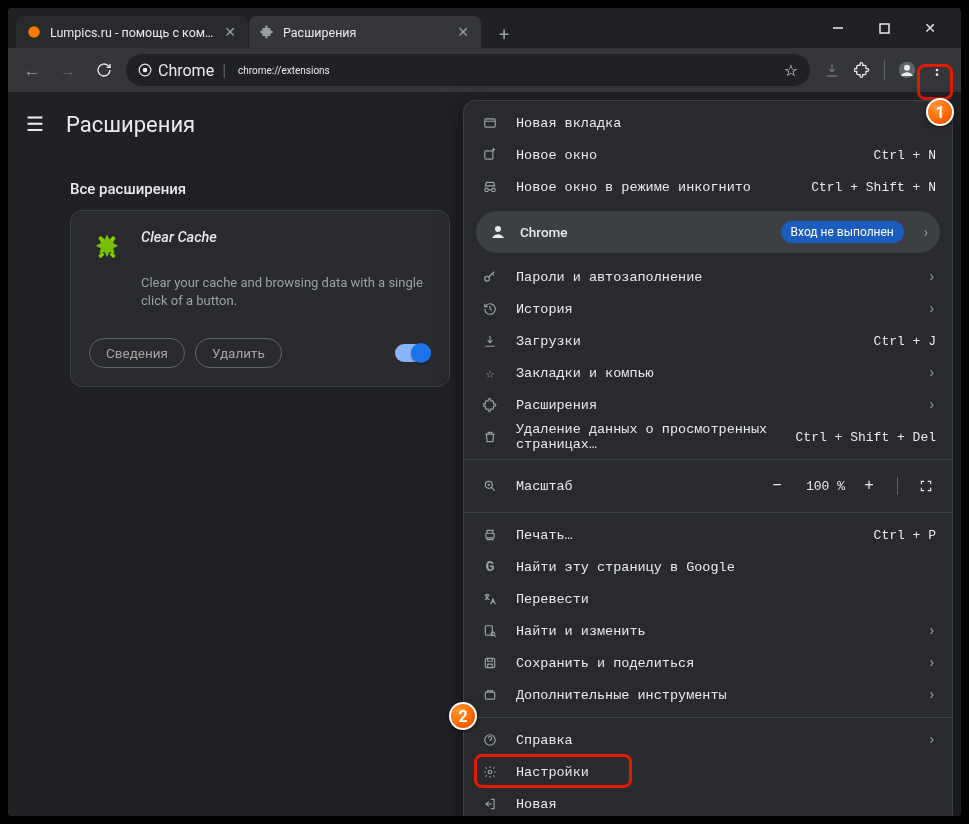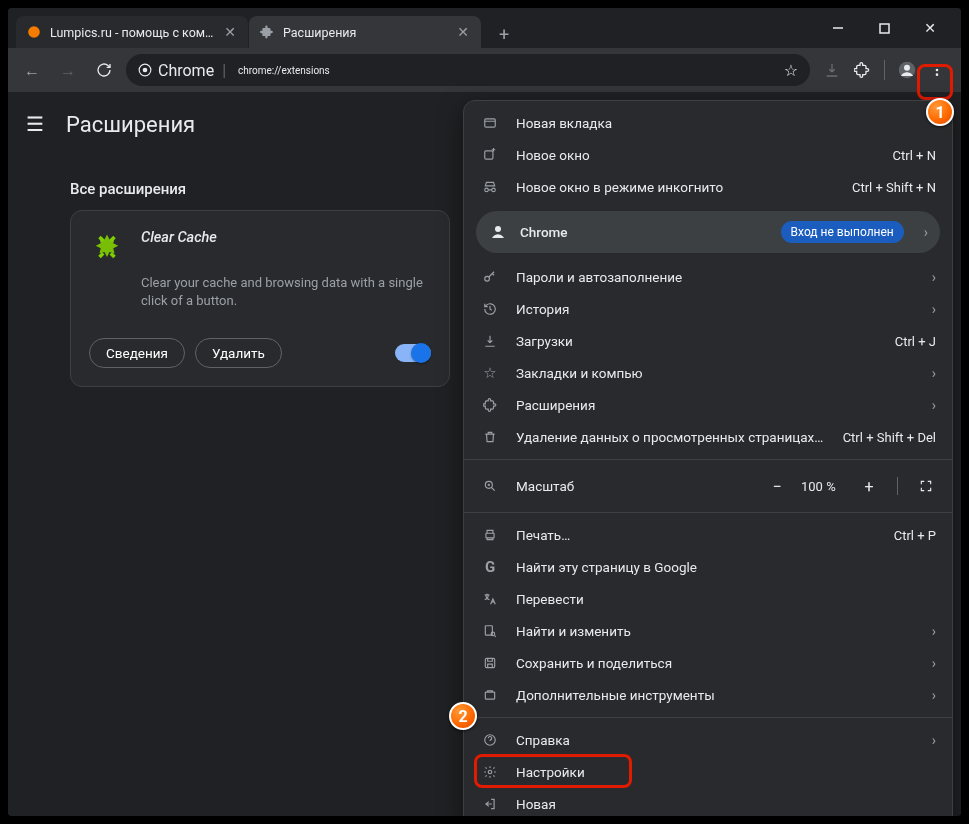--- a/index.html
+++ b/index.html
@@ -74,50 +74,51 @@
   .ext-card {
     margin-left:62px; width:380px;
     background:#292a2d; border:1px solid #3c4043; border-radius:12px;
     padding:18px; position:relative;
   }
   .ext-head { display:flex; gap:16px; }
   .ext-icon { width:36px; height:36px; display:flex; justify-content:center; align-items:center; color:#7fce00; font-size:26px; }
   .ext-name { font-size:14.5px; font-weight:500; color:#e8eaed; margin-bottom:4px;font-style:italic;}
   .ext-desc { font-size:13px; color:#9aa0a6; line-height:1.4;margin-top:28px;}
   .ext-actions { margin-top:28px; display:flex; gap:10px; align-items:center;}
-  .pill { border:1px solid #5f6368; color:#ffffff; padding:6px 16px; border-radius:18px; font-size:13.5px; cursor:pointer; }
+  .pill { border:1px solid #5f6368; color:#a3a3a3; padding:6px 16px; border-radius:18px; font-size:13.5px; cursor:pointer; }
   .switch { margin-left:auto; width:36px; height:18px; background:#8ab4f8; border-radius:10px; position:relative;}
   .switch::after { content:""; position:absolute; right:0px; top:-1px; width:20px; height:20px; background:#1a73e8; border-radius:50%; box-shadow:0 1px 2px rgba(0,0,0,.4);}
   
   .menu {
     position:absolute; right:8px; top:92px; width:490px;
     background:#292a2d; border:1px solid #3c4043; border-radius:12px;
     box-shadow:0 8px 24px rgba(0,0,0,.5);
     padding:6px 0; color:#e8eaed; font-size:13.5px;
     z-index:10;
   }
   .menu .row {
     display:flex; align-items:center; gap:16px;
     padding:8px 16px; height:32px;
     position:relative;
+    font-family:Liberation Mono, monospace;
   }
   .menu .icon { width:20px; display:flex; justify-content:center; color:#9aa0a6; font-size:15px;}
   .menu .label { flex:1; color:#e8eaed;}
   .menu .short { color:#e8eaed; font-size:13px;}
   .menu .arrow { color:#9aa0a6; font-size:14px; margin-left:8px;}
   .menu hr { border:none; border-top:1px solid #3c4043; margin:6px 0;}
   .menu .profile {
     margin:8px 12px; padding:10px 12px;
     background:#3c4043; border-radius:24px; height:42px;
     display:flex; align-items:center; gap:12px;
   }
   .menu .profile .chip { background:#1a5dbe; color:#fff; padding:4px 10px; border-radius:12px; font-size:12px;}
   .menu .zoom-controls { display:flex; align-items:center; gap:14px;}
   .menu .zbtn { width:20px; height:20px; display:flex; justify-content:center; align-items:center; color:#e8eaed; font-size:16px; cursor:pointer;}
-  .menu .zval { font-size:13px; min-width:44px; text-align:left;}
+  .menu .zval { font-size:13px; min-width:44px; text-align:right;}
   .menu .zsep { width:1px; height:18px; background:#5f6368; margin:0 4px;}
   .menu .fs { font-size:14px;}
   
   .badge {
     position:absolute; width:28px; height:28px; border-radius:50%;
     background: radial-gradient(circle at 35% 30%, #ff9a3a, #ff6a00 55%, #e04800);
     color:#fff; font-weight:700; font-size:16px;
     display:flex; justify-content:center; align-items:center;
     border:2px solid #fff;
     box-shadow:0 1px 3px rgba(0,0,0,.6);

